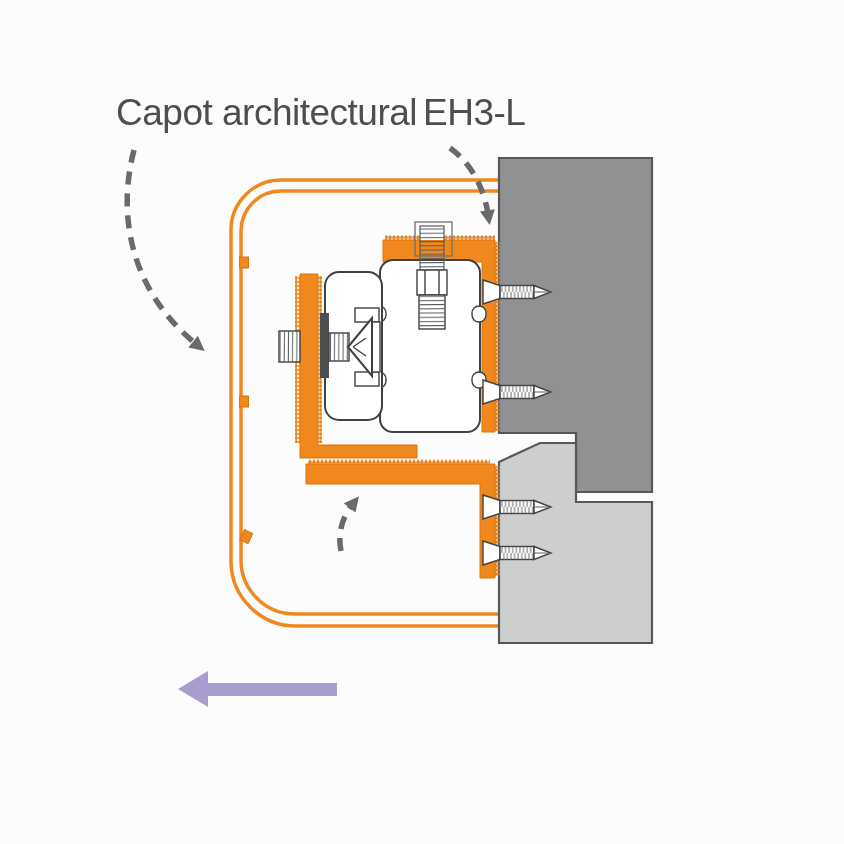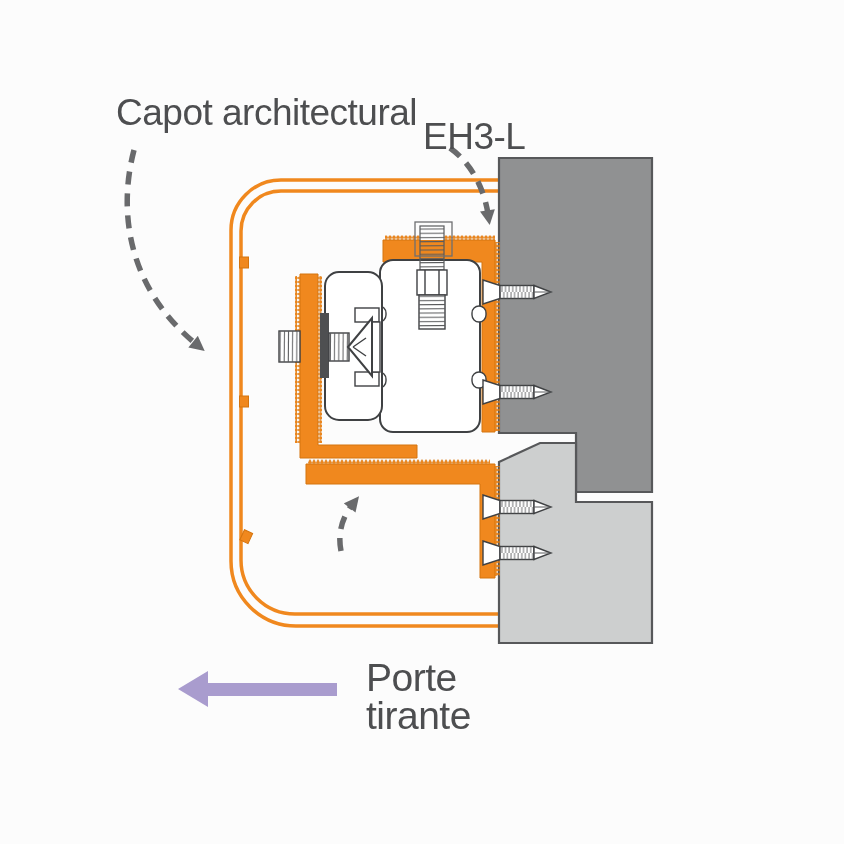--- a/index.html
+++ b/index.html
@@ -1,21 +1,21 @@
 <!DOCTYPE html>
 <html style="--background: #fcfcfc; --profile-orange: #f0881e; --profile-orange-stroke: #d4740e; --frame-gray: #909192; --door-gray: #cdcfcf; --block-stroke: #57585a; --hardware-stroke: #3f4143; --washer-dark: #4e4f51; --text: #4d4e50; --dashed-arrow: #696a6c; --porte-arrow: #a99cce;"><head>
 <meta charset="utf-8">
 <style>
   html,body{margin:0;padding:0;}
   body{background:var(--background,#fcfcfc);font-family:"Liberation Sans","DejaVu Sans",sans-serif;}
   .stage{position:relative;width:756px;height:844px;overflow:hidden;background:var(--background,#fcfcfc);}
   .stage svg{position:absolute;left:0;top:0;}
   .diagram-label{position:absolute;color:var(--text,#4d4e50);letter-spacing:-0.5px;white-space:nowrap;line-height:1;}
   .lbl-capot{left:116px;top:94px;font-size:37px;}
-  .lbl-eh3l{left:423px;top:94px;font-size:37px;margin-top:24px;}
+  .lbl-eh3l{left:423px;top:94px;font-size:37px;}
   .lbl-eh3z{left:316px;top:562px;font-size:39px;}
   .lbl-porte{left:366px;top:659px;font-size:39px;line-height:38px;}
   
   .cap-line{fill:none;stroke:var(--profile-orange,#f0881e);stroke-width:3.5px;}
   .op{fill:var(--profile-orange,#f0881e);stroke:var(--profile-orange-stroke,#d4740e);stroke-width:1px;}
   .blk-frame{fill:var(--frame-gray,#909192);stroke:var(--block-stroke,#57585a);stroke-width:2.2px;}
   .blk-door{fill:var(--door-gray,#cdcfcf);stroke:var(--block-stroke,#57585a);stroke-width:2.2px;}
   .wh{fill:#ffffff;stroke:var(--hardware-stroke,#3f4143);stroke-width:2px;}
   .wh-thin{fill:#ffffff;stroke:var(--hardware-stroke,#3f4143);stroke-width:1.4px;}
   .ln{fill:none;stroke:var(--hardware-stroke,#3f4143);stroke-width:1.4px;}
@@ -135,18 +135,14 @@
   <use href="#screw" x="483" y="292"></use>
   <use href="#screw" x="483" y="392"></use>
   <use href="#screw" x="483" y="507"></use>
   <use href="#screw" x="483" y="553"></use>
 
   <polygon points="178,689 208,671 208,683 337,683 337,696 208,696 208,707" style="fill:var(--porte-arrow,#a99cce)"></polygon>
 </svg>
 
 <div class="diagram-label lbl-capot">Capot architectural</div>
 <div class="diagram-label lbl-eh3l">EH3-L</div>
-<div class="diagram-label lbl-porte">
-  <div>Porte</div>
-  <div>tirante</div>
-</div>
 
 </div>
 
 </body></html>

